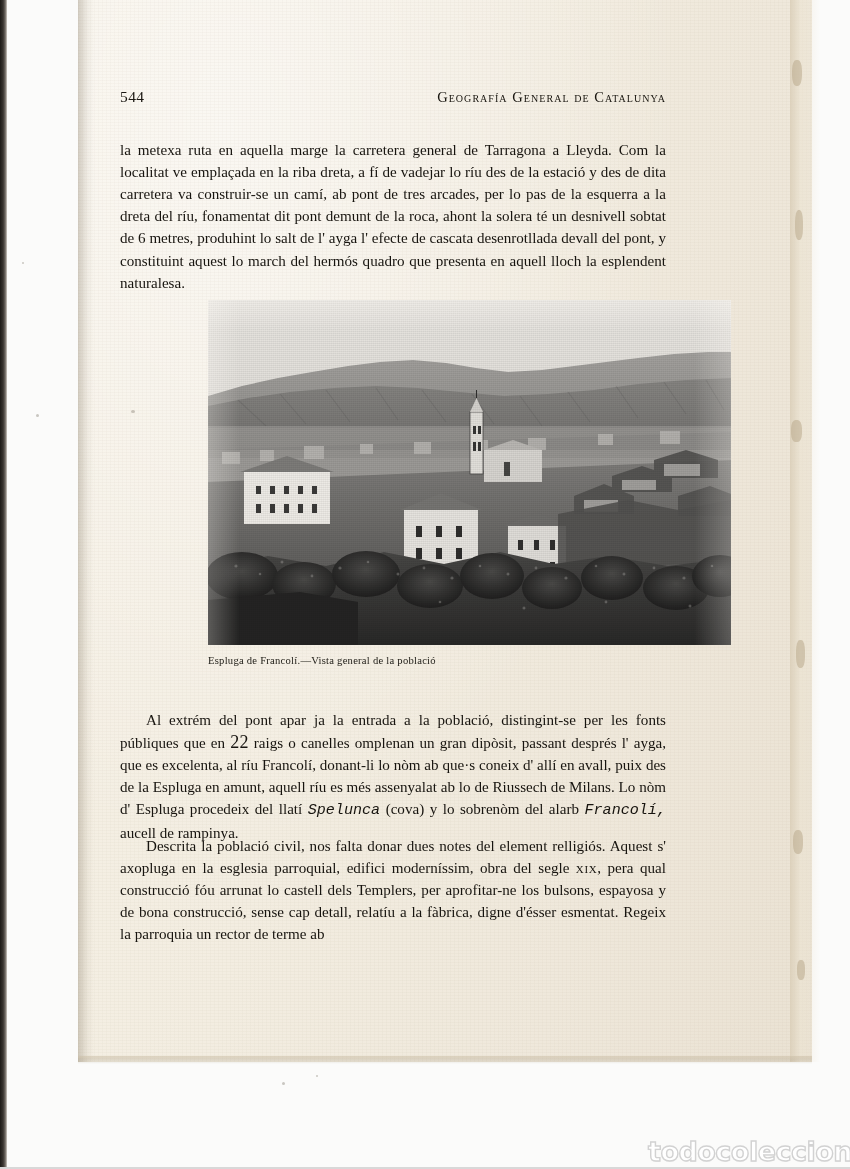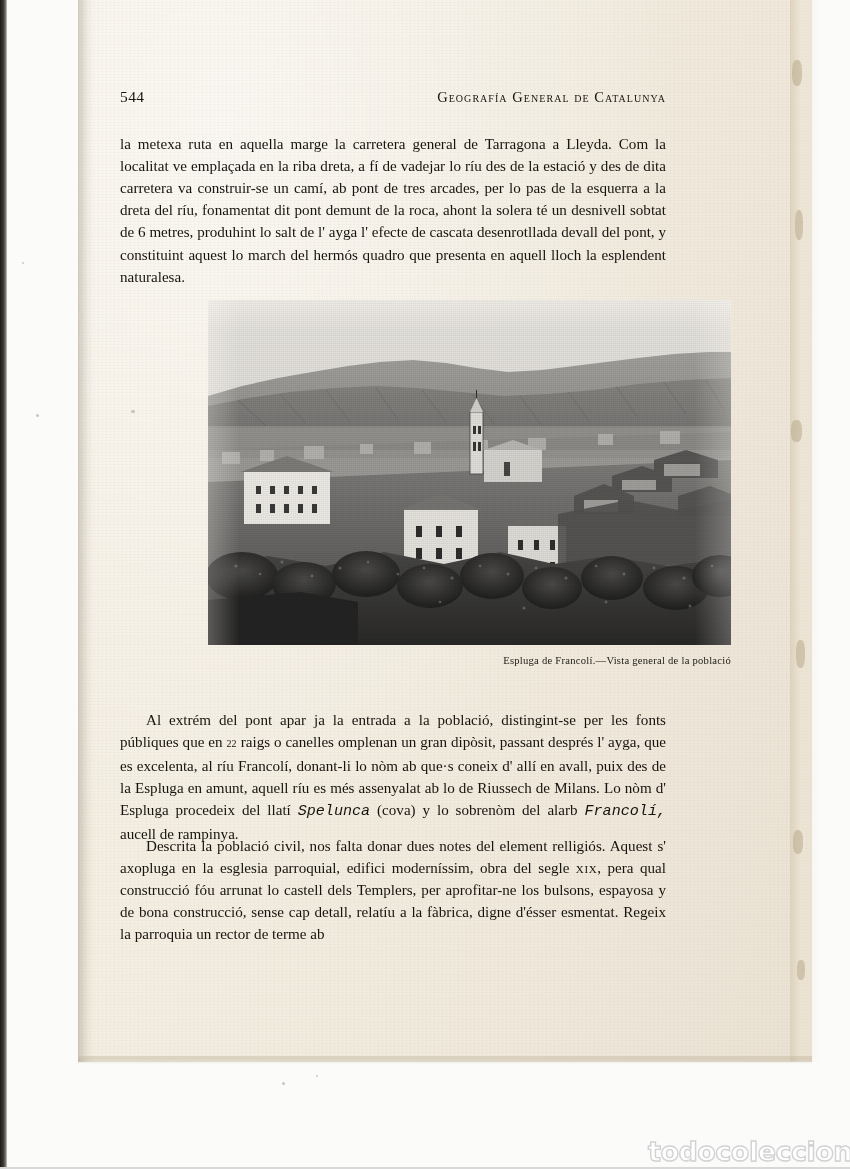--- a/index.html
+++ b/index.html
@@ -109,27 +109,27 @@
     left: 120px;
     width: 546px;
     font-size: 15.1px;
     line-height: 22.1px;
     text-align: justify;
     text-justify: inter-word;
     color: #17140f;
     hyphens: none;
   }
   .para.indent { text-indent: 26px; }
-  #para-top  { top: 118px; }
+  #para-top  { top: 124px; }
   #para-mid  { top: 694px; }
   #para-bot  { top: 820px; }
 
   .sc { font-variant: small-caps; letter-spacing:.6px; }
   .it { font-style: italic; font-family: Liberation Mono, monospace; }
-  .num-os { font-size: 10px; letter-spacing:.2px; }
+  .num-os { font-size: 18px; letter-spacing:.2px; }
 
   
   .photo-wrap {
     position: absolute;
     left: 208px;
     top: 300px;
     width: 523px;
     height: 345px;
   }
   .photo {
@@ -155,21 +155,21 @@
     background:
       linear-gradient(180deg, rgba(246,241,230,.30) 0%, rgba(246,241,230,0) 9%),
       linear-gradient(90deg, rgba(246,241,230,.26) 0%, rgba(246,241,230,0) 6%, rgba(246,241,230,0) 93%, rgba(246,241,230,.24) 100%);
     pointer-events:none;
   }
   .caption {
     position: absolute;
     left: 208px;
     top: 655px;
     width: 523px;
-    text-align: right;
+    text-align: left;
     font-size: 10.6px;
     letter-spacing: .25px;
     color: #22201a;
   }
 
   
   .watermark {
     position: absolute;
     left: 648px;
     top: 1136px;

